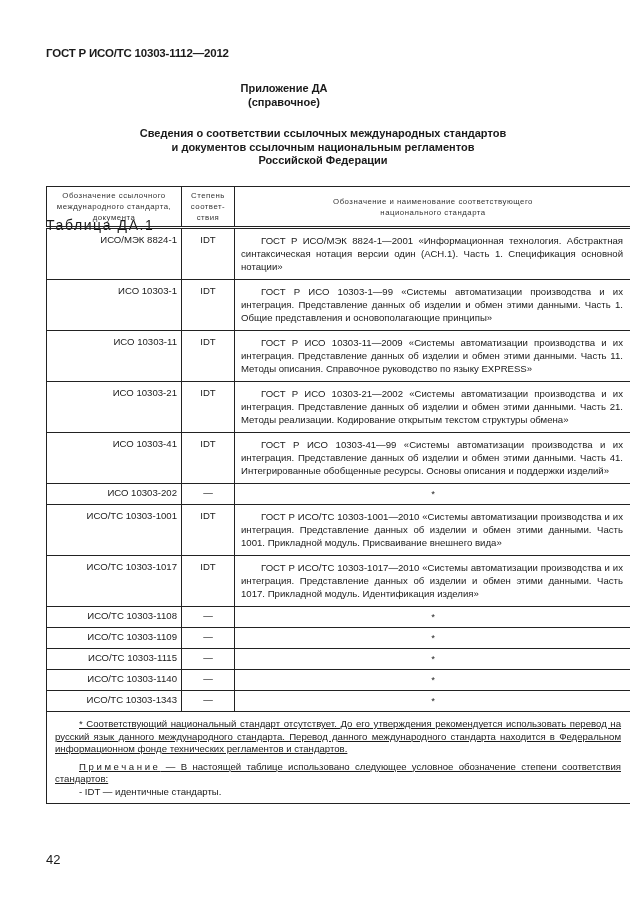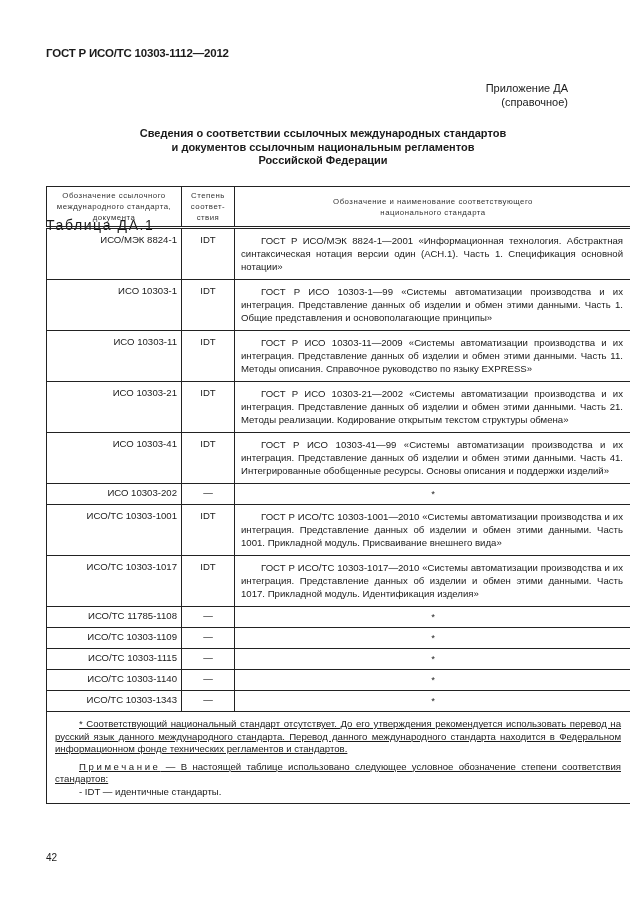--- a/index.html
+++ b/index.html
@@ -1,38 +1,38 @@
 <!DOCTYPE html>
 <html><head>
 <meta charset="utf-8">
 <style>
   html, body { margin:0; padding:0; background:#fff; }
   body { width:630px; height:913px; position:relative; overflow:hidden;
          font-family:"Liberation Sans", sans-serif; color:#1a1a1a; }
   .doc-code { position:absolute; left:46px; top:47px; font-size:11.5px; font-weight:bold; letter-spacing:-0.2px; }
-  .annex { position:absolute; left:0; width:568px; top:81px; text-align:right; font-size:11px; font-weight:normal; line-height:14px; }
+  .annex { position:absolute; left:0; width:568px; top:81px; text-align:center; font-size:11px; font-weight:bold; line-height:14px; }
   .title { position:absolute; left:8px; width:630px; top:127px; text-align:center; font-size:11px; font-weight:bold; line-height:13.5px; }
   .table-caption { position:absolute; left:46px; top:173px; font-size:14px; letter-spacing:1.6px;margin-top:44px; }
   table.main { position:absolute; left:46px; top:186px; width:586px; border-collapse:collapse; font-size:9.6px; }
   table.main td, table.main th { border:1px solid #222; vertical-align:top; }
   table.main th { font-weight:normal; font-size:7.8px; letter-spacing:0.5px; text-align:center; line-height:11px; padding:3px 4px 3px 4px; vertical-align:middle; color:#333; }
   table.main thead tr { border-bottom:3px double #222; }
   .c1 { width:122px; padding:5px 4px 4px 8px;text-align:right; }
   .c2 { width:44px; text-align:center; padding:5px 2px 4px 2px; }
   .c3 { padding:5px 8px 6px 6px; text-align:justify; line-height:13px; }
   .c3 .indent { text-indent:20px; display:block; }
   .star { text-align:center; padding:3px 4px 3px 4px; }
   tr.short td { padding-top:3px; padding-bottom:4px; }
   td.foot { padding:6px 10px 5px 8px; font-size:9.6px; line-height:12.5px; text-align:justify; }
   .foot p { margin:0; }
   .foot .ind { text-indent:24px;text-decoration:underline; }
   .foot .note-head { letter-spacing:2.6px; }
   .foot .note-item { padding-left:24px; }
   .foot .gap { margin-top:5px; }
-  .page-num { position:absolute; left:46px; top:852px; font-size:10px; }
+  .page-num { position:absolute; left:46px; top:852px; font-size:13px; }
 </style>
 </head>
 <body>
 
 <div class="doc-code">ГОСТ Р ИСО/ТС 10303-1112—2012</div>
 
 <div class="annex">
   <div>Приложение ДА</div>
   <div>(справочное)</div>
 </div>
@@ -113,21 +113,21 @@
         </td>
       </tr>
       <tr>
         <td class="c1">ИСО/ТС 10303-1017</td>
         <td class="c2">IDT</td>
         <td class="c3">
           <span class="indent">ГОСТ Р ИСО/ТС 10303-1017—2010 «Системы автоматизации производства и их интеграция. Представление данных об изделии и обмен этими данными. Часть 1017. Прикладной модуль. Идентификация изделия»</span>
         </td>
       </tr>
       <tr class="short">
-        <td class="c1">ИСО/ТС 11785-1108</td>
+        <td class="c1">ИСО/ТС 10303-1108</td>
         <td class="c2">—</td>
         <td class="c3 star" style="text-align: center;">*</td>
       </tr>
       <tr class="short">
         <td class="c1">ИСО/ТС 10303-1109</td>
         <td class="c2">—</td>
         <td class="c3 star" style="text-align: center;">*</td>
       </tr>
       <tr class="short">
         <td class="c1">ИСО/ТС 10303-1115</td>

